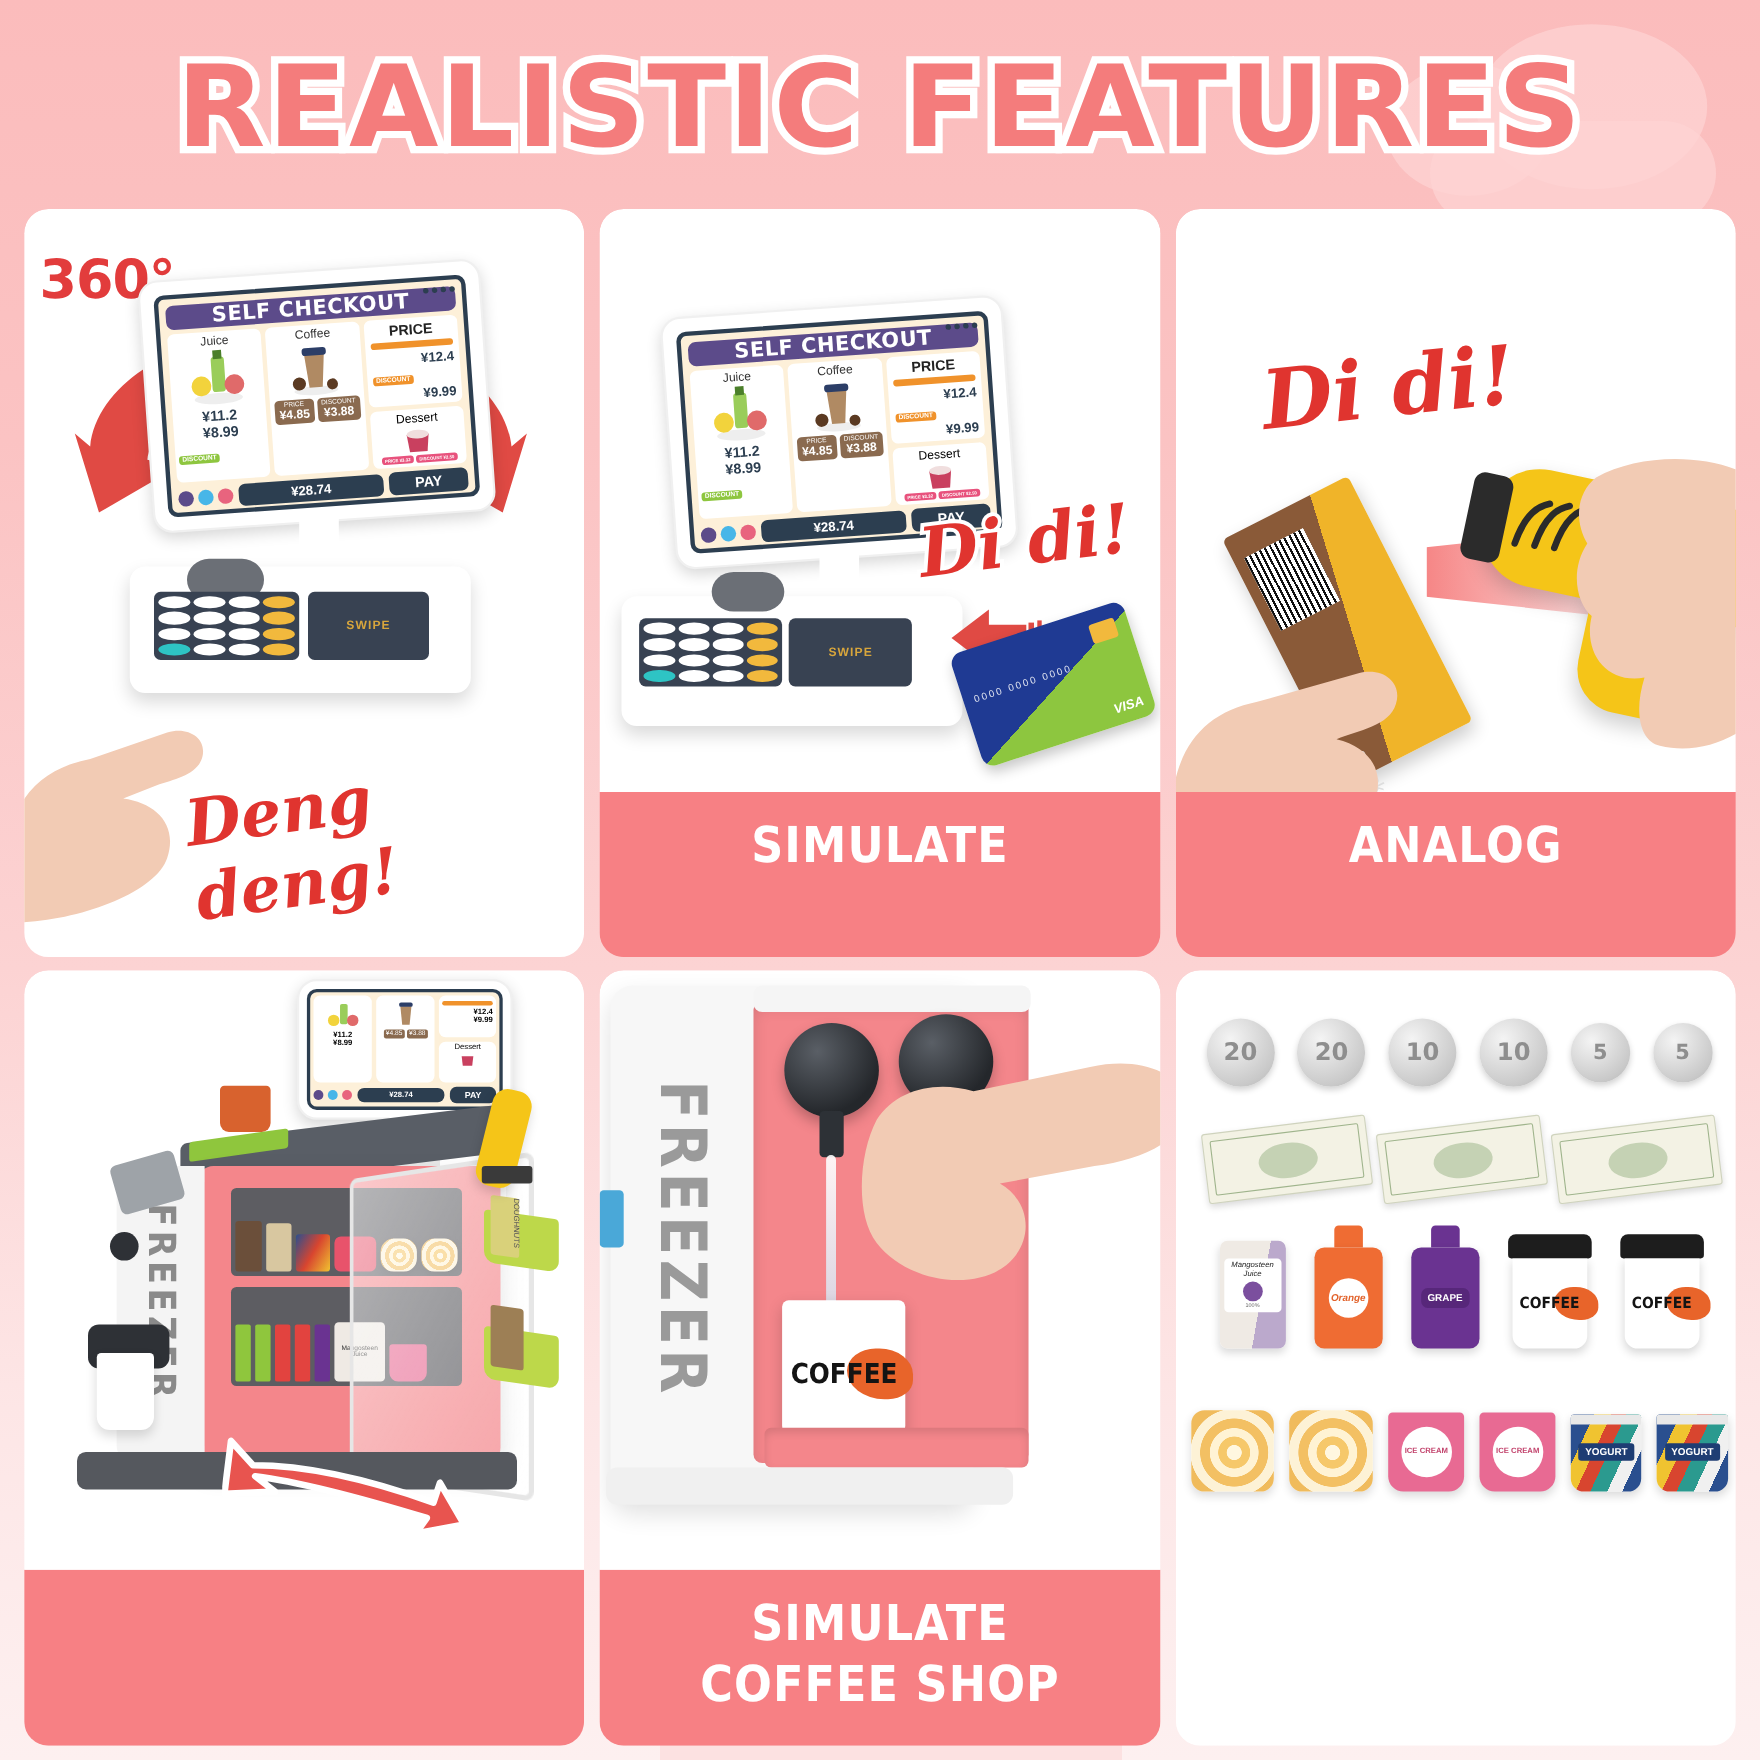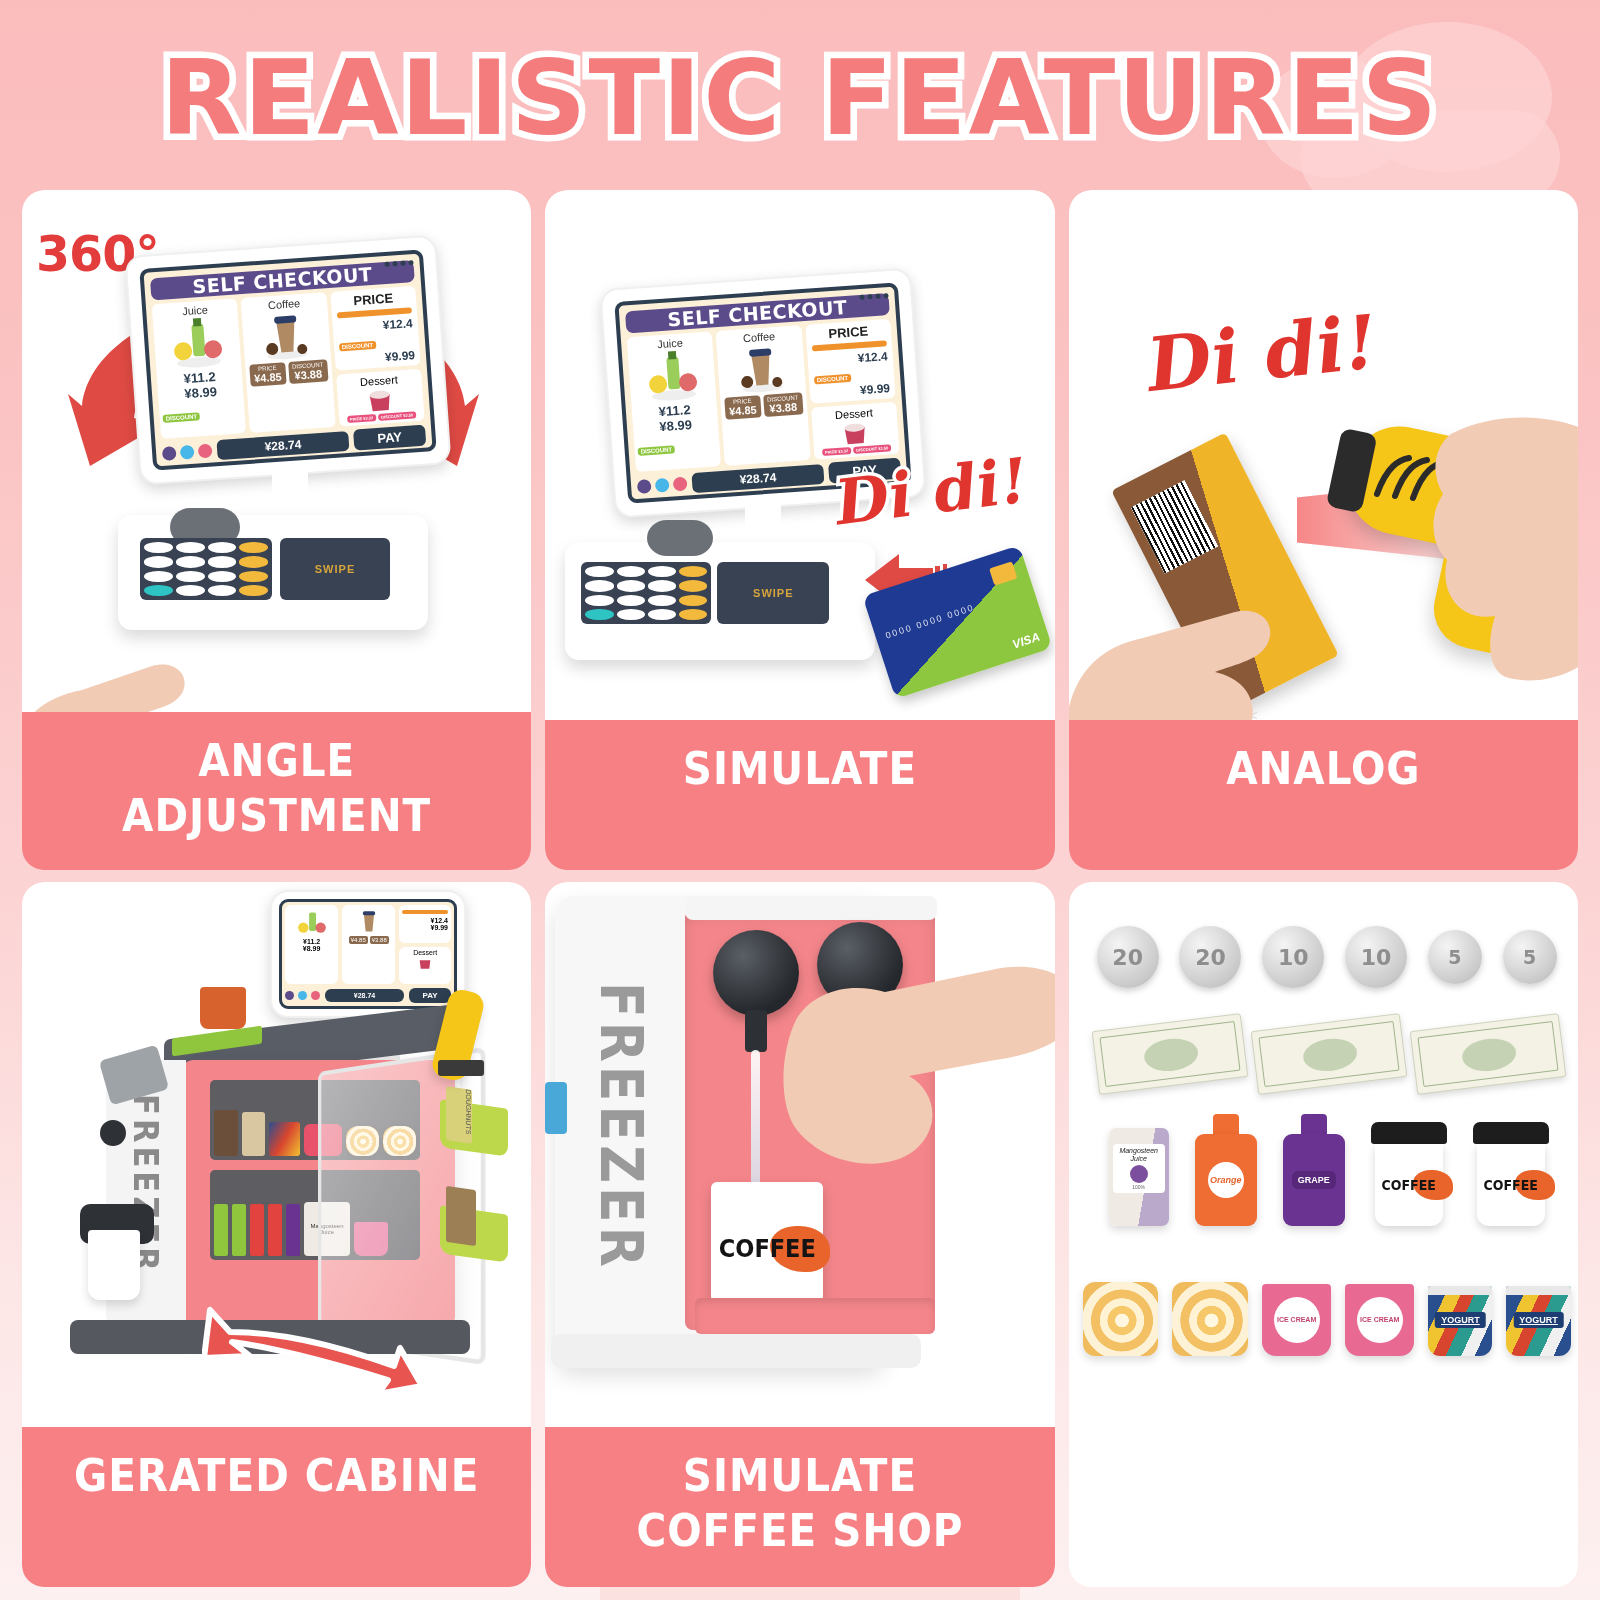--- a/index.html
+++ b/index.html
@@ -210,21 +210,21 @@
      display:flex;align-items:center;justify-content:center;}
   .tub .seal{width:46px;height:46px;border-radius:50%;background:#fff;
      display:flex;align-items:center;justify-content:center;
      font-size:7px;color:#c2436c;font-weight:bold;text-align:center;line-height:1.1;}
   .yog { width:78px;height:70px; border-radius:3px 3px 12px 12px; position:relative;
      background:linear-gradient(115deg,#2a4f8f 0 22%, #f0c330 22% 38%, #d8452f 38% 52%, #2b9a8f 52% 68%, #f0f0f0 68% 82%, #2a4f8f 82% 100%);
      box-shadow:0 4px 9px rgba(0,0,0,.15); overflow:hidden;}
   .yog .cap{position:absolute;top:0;left:0;right:0;height:9px;background:#e8e8e8;}
   .yog .bdg{position:absolute;left:50%;top:48%;transform:translate(-50%,-50%);
      background:#1e3d73;color:#fff;font-size:9px;font-weight:bold;padding:3px 6px;
-     border-radius:3px;text-decoration:underline;}
+     border-radius:3px;}
   .food-row { display:flex; align-items:flex-end; justify-content:center; }
 </style>
 </head>
 <body>
 
 <div class="cloud cloud-a"></div>
 <div class="cloud cloud-b"></div>
 <div class="cloud cloud-c"></div>
 <div class="cloud-bot"></div>
 
@@ -345,24 +345,20 @@
           <b class="y"></b>
       </div>
       <div class="swipe" style="left:258px;top:348px;width:110px;height:62px;">SWIPE</div>
 
       <svg style="position:absolute;left:-30px;top:390px;" width="250" height="260">
         <path d="M0 250 C10 150, 40 120, 90 110 L160 86 C180 80, 196 92, 192 108 C188 124, 168 128, 150 134 L120 146 C150 150, 170 170, 160 200 C148 236, 60 264, 0 258 Z" fill="#f2cbb4"></path>
       </svg>
 
       <div class="script" style="left:150px;top:500px;font-size:58px;transform:rotate(-8deg);">Deng deng!</div>
     </div>
-    <div class="caption">
-      <div>ANGLE</div>
-      <div>ADJUSTMENT</div>
-    </div>
   </div>
 
   <div class="panel row1">
     <div class="stage">
 
       <div class="reg-screen-shell" style="left:62px;top:88px;width:312px;height:230px;transform:rotate(-4deg);">
         <div class="reg-screen">
           <div class="sc-header" style="height:28px;font-size:19px;">SELF CHECKOUT</div>
           <div class="sc-dots">
               <i></i>
@@ -610,21 +606,20 @@
       <div style="position:absolute;left:82px;top:170px;width:60px;height:46px;background:#9ea3a8;border-radius:6px;transform:rotate(-16deg);"></div>
       <div style="position:absolute;left:78px;top:238px;width:26px;height:26px;background:#2e3136;border-radius:50%;"></div>
 
       <div class="cab-base" style="left:48px;top:438px;width:400px;height:34px;"></div>
 
       <svg style="position:absolute;left:180px;top:388px;" width="240" height="130">
         <path d="M28 62 L8 40 L2 88 L48 86 L30 72 C78 78, 140 96, 186 110 L176 124 L220 116 L198 78 L192 96 C142 78, 82 62, 28 62 Z" fill="#e8544f" stroke="#ffffff" stroke-width="6" stroke-linejoin="round"></path>
       </svg>
     </div>
     <div class="caption">
-      <div>GERATED CABINE</div>
     </div>
   </div>
 
   <div class="panel row2">
     <div class="stage">
 
       <div class="cm-shell" style="left:10px;top:14px;width:330px;height:470px;"></div>
       <div class="freezer-word" style="left:42px;top:100px;font-size:58px;color:#9a9a9a;">FREEZER</div>
 
       <div class="cm-recess" style="left:140px;top:28px;width:250px;height:420px;"></div>

